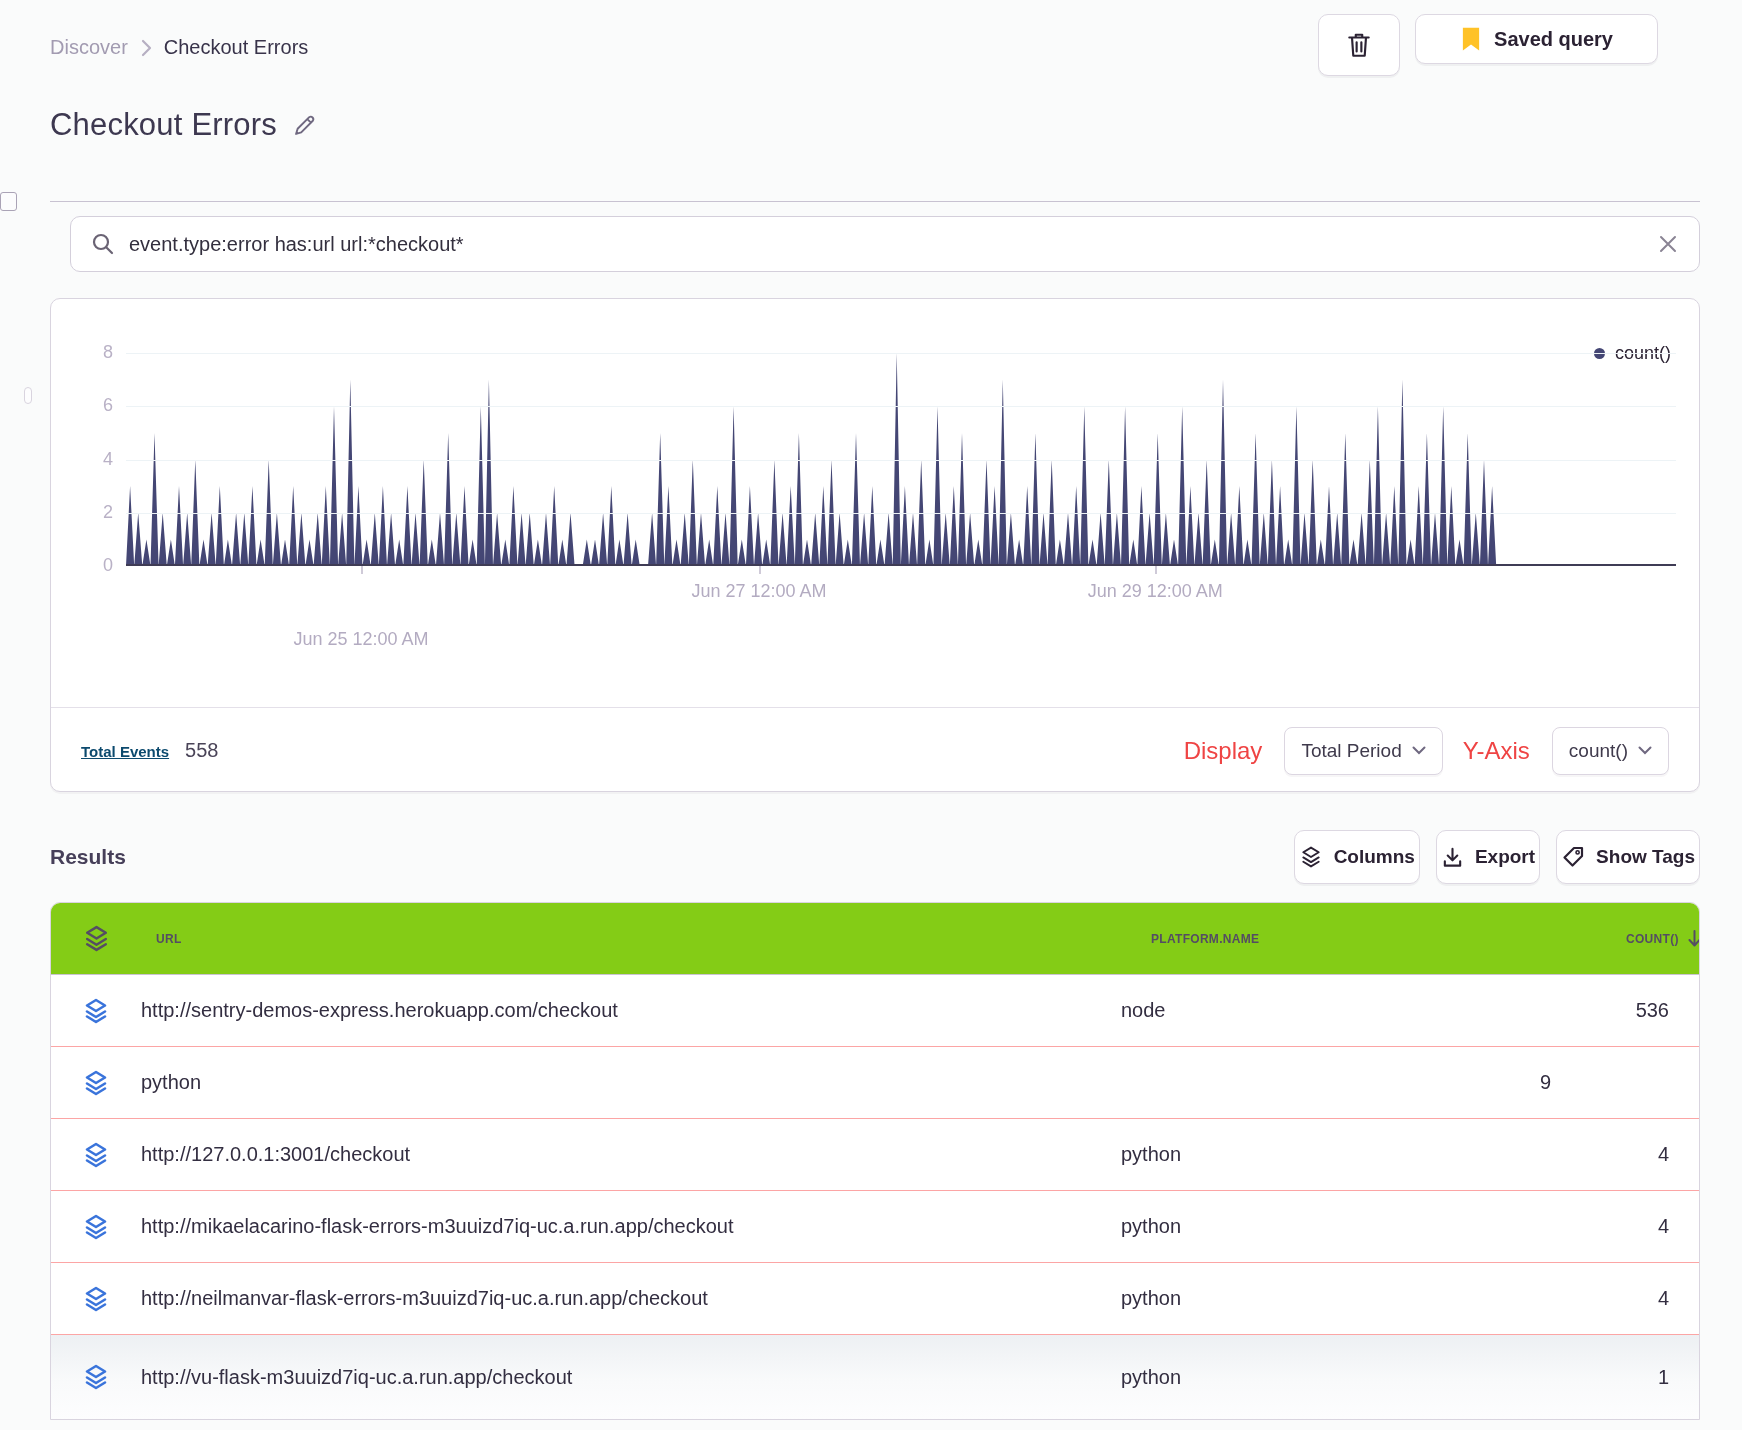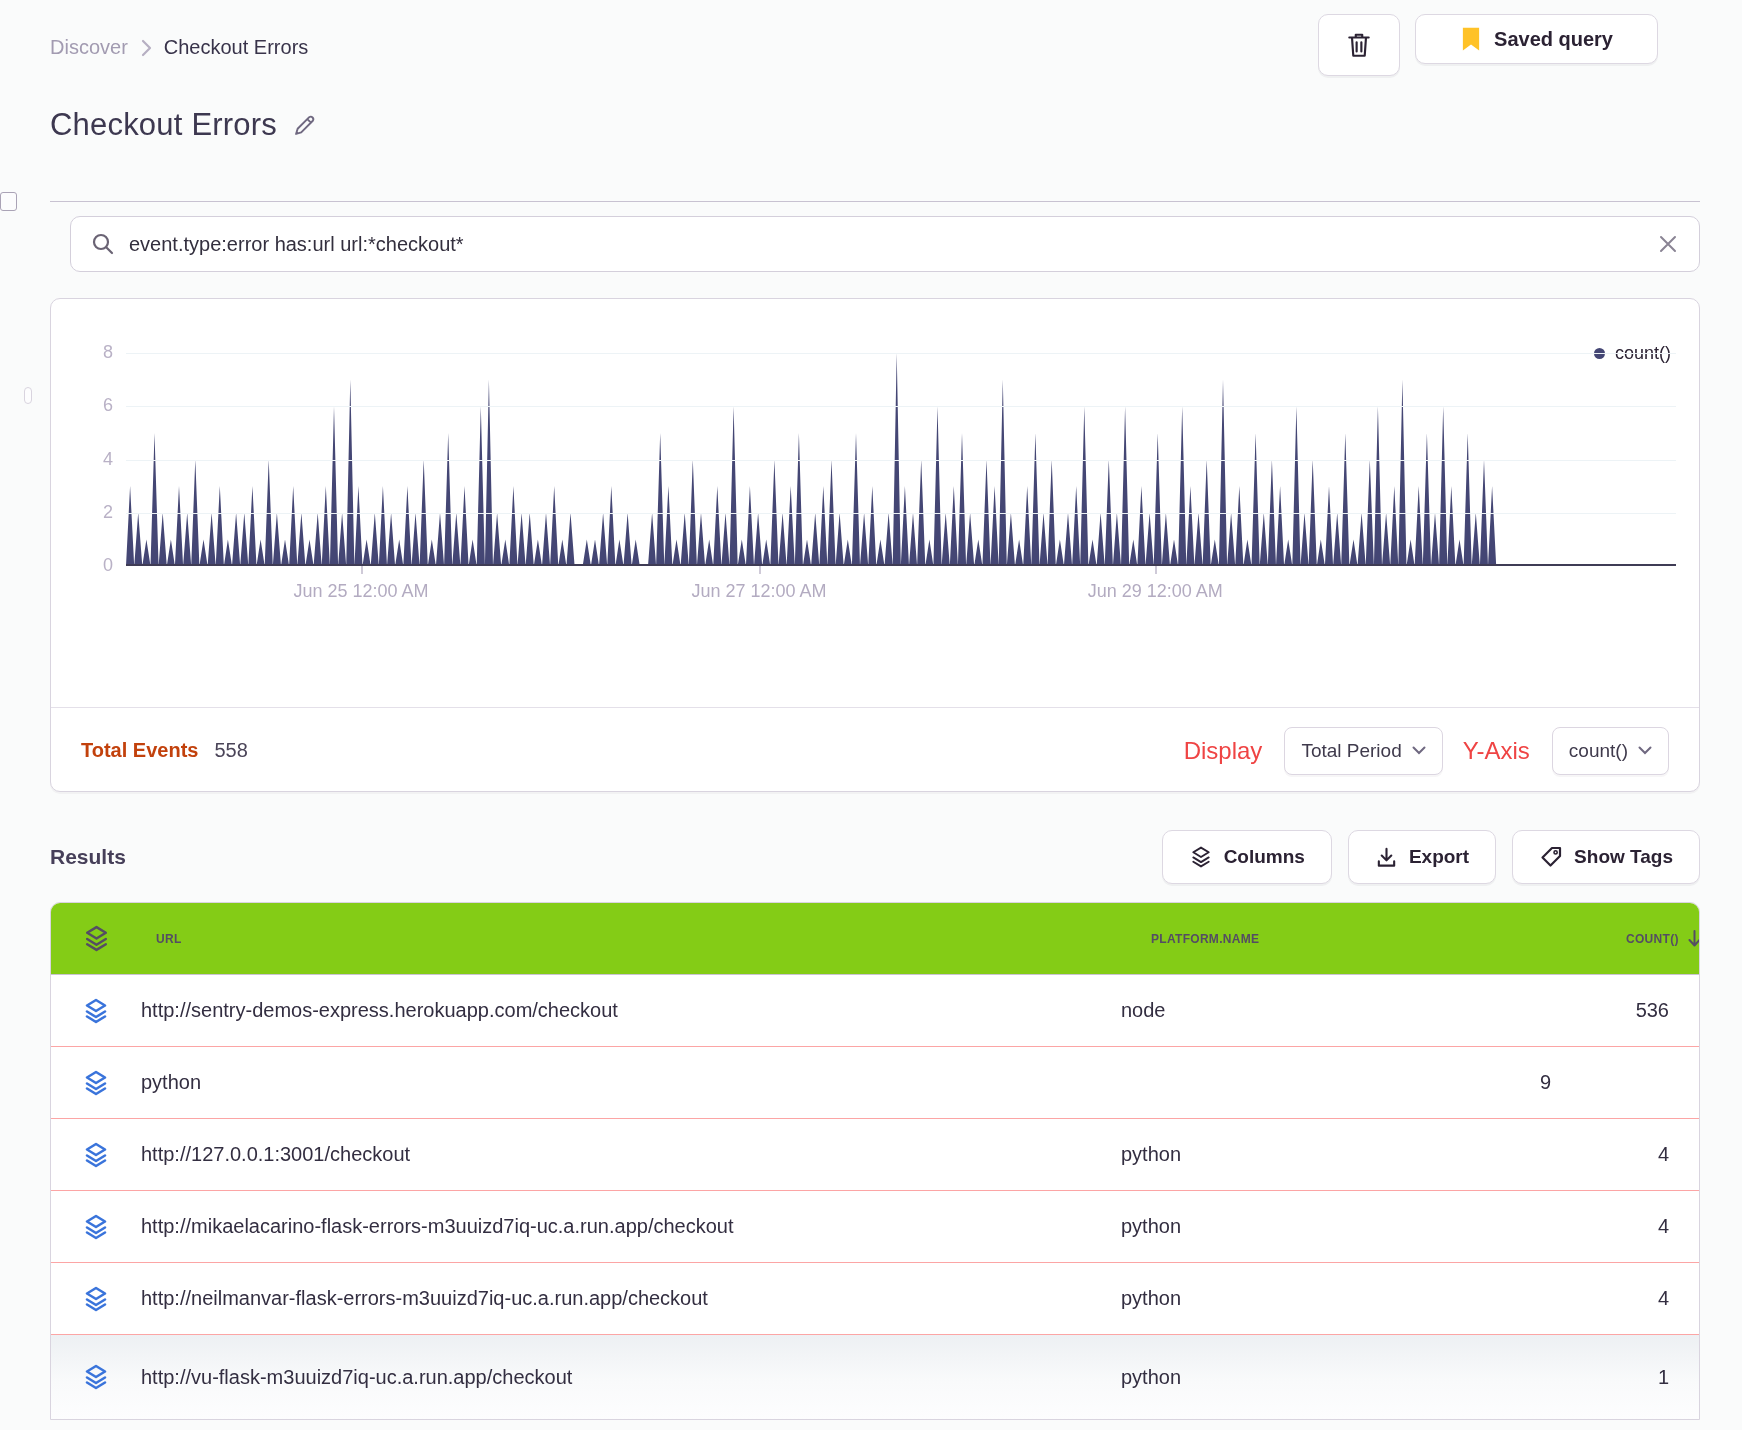--- a/index.html
+++ b/index.html
@@ -65,36 +65,36 @@
   .spikes { position:absolute; left:0; top:0; width:100%; height:100%; }
   .y-label { position:absolute; left:18px; width:44px; text-align:right; font-size:18px; color:#b9b1c6; }
   .x-tick { position:absolute; top:267px; width:1.5px; height:8px; background:#cfcad8; }
   .x-label { position:absolute; top:282px; width:220px; margin-left:-110px; text-align:center; font-size:18px; color:#b3abc1; }
   .chart-divider { position:absolute; left:0; top:408px; width:100%; height:1px; background:#e4e0e9; }
   .chart-footer {
     position:absolute; left:0; top:409px; width:100%; height:85px;
     display:flex; align-items:center; justify-content:space-between; padding:0 30px;
   }
   .total-events { display:flex; align-items:baseline; gap:16px; }
-  .total-events .lbl { font-size:20px; font-weight:700; color:#c2410c; }
+  .total-events .lbl { font-size:15px; font-weight:700; color:#0c4a6e;text-decoration:underline; }
   .total-events .val { font-size:20px; color:#4a4458; }
   .footer-controls { display:flex; align-items:center; gap:20px; }
   .ctl-label { font-size:24px; font-weight:400; color:#ef4444; margin-right:2px; }
   .dropdown {
     height:48px; padding:0 16px; display:inline-flex; align-items:center; gap:10px;
     background:#fff; border:1px solid #dcd6e1; border-radius:8px;
     box-shadow:0 2px 0 rgba(43,34,51,0.04);
     font-family:"Liberation Sans", sans-serif; font-size:19px; font-weight:500; color:#3f3a4c; cursor:pointer;
   }
 
   
   .results-row { margin-top:38px; display:flex; align-items:center; justify-content:space-between; }
   .results-heading { font-size:21px; font-weight:700; color:#463f59; }
   .results-buttons { display:flex; gap:16px; }
-  .btn-small { height:54px; padding:0 26px; gap:11px; font-size:19px; font-weight:700; }
+  .btn-small { height:54px; padding:0 4px; gap:11px; font-size:19px; font-weight:700; }
 
   
   .table-panel {
     margin-top:18px; background:#fff;
     border:1px solid #d9d4df; border-radius:10px 10px 0 0; border-bottom:1px solid #d9d4df;
     overflow:hidden;
   }
   .t-row { display:grid; grid-template-columns:90px 980px 460px 1fr; align-items:center; }
   .t-head {
     height:72px; background:#84cc16; border-bottom:1px solid #c9c4d1;
@@ -202,21 +202,21 @@
           </svg>
         </button>
       </div>
     </div>
   <div class="y-label" style="top: 256px;">0</div>
       <div class="y-label" style="top: 202.8px;">2</div>
       <div class="y-label" style="top: 149.5px;">4</div>
       <div class="y-label" style="top: 96.3px;">6</div>
       <div class="y-label" style="top: 43px;">8</div>
       <div class="x-tick" style="left: 310px;"></div>
-      <div class="x-label" style="left: 310px;">Jun 25 12:00 AM</div>
+      <div class="x-label" style="left: 310px; margin-top: 48px;">Jun 25 12:00 AM</div>
       <div class="x-tick" style="left: 708px;"></div>
       <div class="x-label" style="left: 708px;">Jun 27 12:00 AM</div>
       <div class="x-tick" style="left: 1104.2px;"></div>
       <div class="x-label" style="left: 1104.2px;">Jun 29 12:00 AM</div>
     </section>
 
   <div class="results-row">
     <h2 class="results-heading">Results</h2>
     <div class="results-buttons">
       <button class="btn btn-small">

